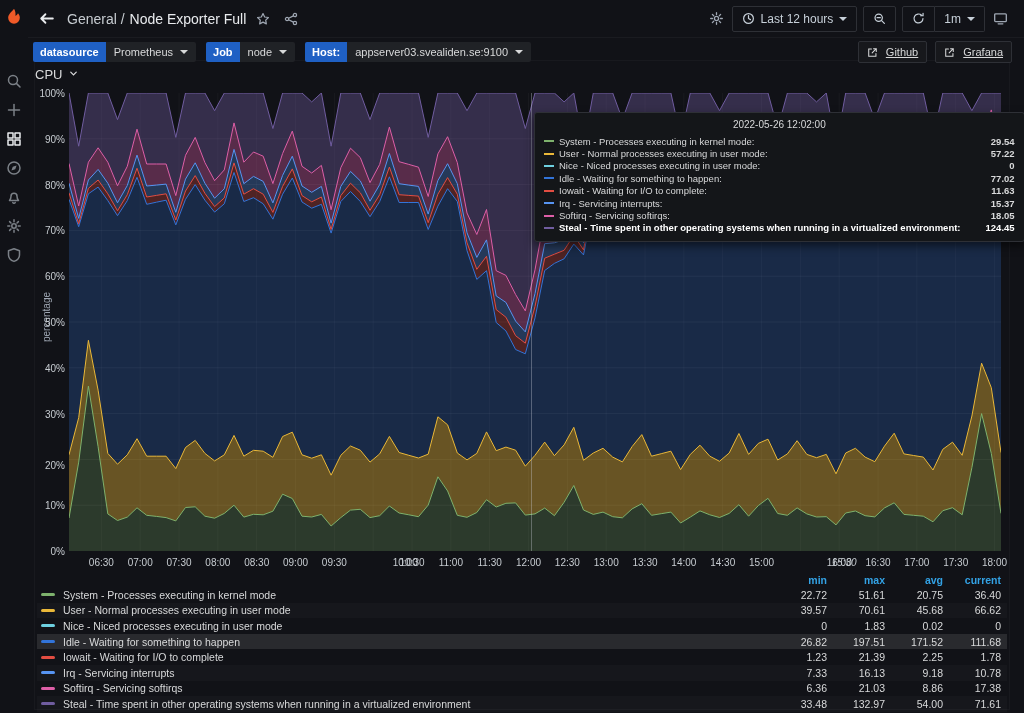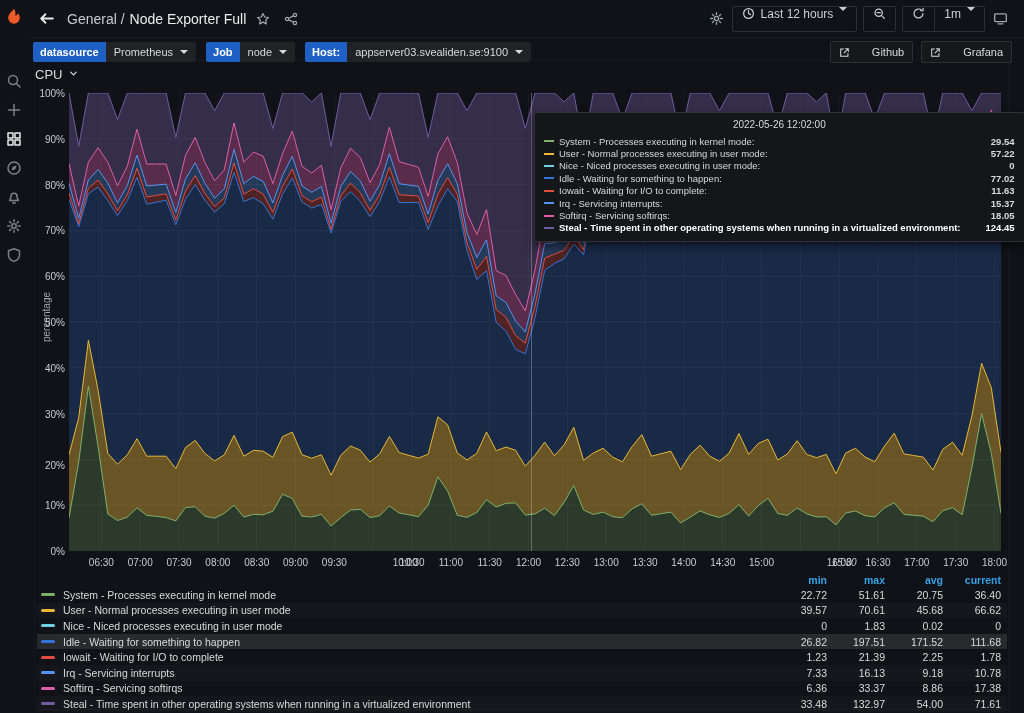--- a/index.html
+++ b/index.html
@@ -20,39 +20,39 @@
   
   .navbar { position:absolute; left:28px; right:0; top:0; height:38px; display:flex; align-items:center;
             padding:0 10px 0 4px; gap:2px; background:#111217; border-bottom:1px solid rgba(255,255,255,0.04); z-index:5;}
   .icon-btn { background:none; border:none; color:#9fa7b3; height:26px; padding:0 6px; cursor:pointer;
               display:flex; align-items:center; justify-content:center; border-radius:2px; }
   .icon-btn.bright { color:#e9ebee; }
   .breadcrumb { display:flex; align-items:center; gap:5px; font-size:14px; margin:0 2px 0 4px; cursor:pointer; }
   .crumb-section { color:#c7ccd1; }
   .crumb-title { color:#e9ebee; }
   .spacer { flex:1; }
-  .tool-btn { display:flex; gap:6px; height:26px; padding:0 9px; font-size:12px;
+  .tool-btn { display:flex; align-items:center; gap:6px; height:26px; padding:0 9px; font-size:12px;
               background:transparent; border:1px solid #2e3036; border-radius:2px; color:#c7d0d9; cursor:pointer; }
   .tool-group { display:flex; margin-left:4px; }
   .tool-group .tool-btn:first-child { border-radius:2px 0 0 2px; }
   .tool-group .tool-btn:last-child { border-radius:0 2px 2px 0; border-left:none; }
   .caret { width:0; height:0; border-left:4px solid transparent; border-right:4px solid transparent;
            border-top:4px solid currentColor; display:inline-block; }
 
   
   .submenu { position:absolute; left:33px; right:12px; top:41px; height:22px; display:flex; align-items:center;
              gap:10px; z-index:4; }
   .vars { display:flex; align-items:center; gap:10px; }
   .var-group { display:flex; align-items:stretch; height:20px; font-size:11px; }
   .var-label { color:#ffffff; padding:0 7px; display:flex; align-items:center; border-radius:2px 0 0 2px; font-weight:700; }
   .var-value { background:#202226; color:#d8d9da; padding:4px 8px; display:flex; align-items:center; gap:7px;
                border-radius:0 2px 2px 0; cursor:pointer; }
   .submenu-links { margin-left:auto; display:flex; gap:8px; }
-  .link-btn { display:flex; align-items:center; gap:22px; height:22px; padding:0 8px; font-size:11px;
-              background:#17181c; border:1px solid #2e3036; border-radius:2px; color:#d8d9da; cursor:pointer; }
+  .link-btn { display:flex; align-items:center; gap:8px; height:22px; padding:0 8px; font-size:11px;
+              background:#17181c; border:1px solid #2e3036; border-radius:2px; color:#d8d9da; cursor:pointer;text-decoration:underline; }
 
   
   .panel { position:absolute; left:34px; top:60px; width:976px; height:650px;
            border:1px solid rgba(255,255,255,0.03); background:#111217; }
   .panel-header { position:absolute; left:0; right:0; top:0; height:26px; display:flex; align-items:center;
                   justify-content:flex-start; gap:6px; font-size:13px; color:#d8d9da; cursor:pointer; z-index:3; }
   .ylabel { position:absolute; left:-38px; top:250px; width:100px; height:12px; line-height:12px;
             text-align:center; font-size:10px; color:#9fa7b3; transform:rotate(-90deg); }
   .ytick { position:absolute; left:0; width:30px; text-align:right; font-size:10px; color:#c7ccd1; }
   .xtick { position:absolute; top:496px; transform:translateX(-50%); font-size:10px; color:#c7ccd1; white-space:nowrap; }
@@ -442,21 +442,21 @@
             <span class="l-label">Irq - Servicing interrupts</span>
             <span class="l-num">7.33</span>
             <span class="l-num">16.13</span>
             <span class="l-num">9.18</span>
             <span class="l-num">10.78</span>
           </div>
           <div class="legend-row">
             <span class="marker" style="background: rgb(222, 95, 168);"></span>
             <span class="l-label">Softirq - Servicing softirqs</span>
             <span class="l-num">6.36</span>
-            <span class="l-num">33.37</span>
+            <span class="l-num">21.03</span>
             <span class="l-num">8.86</span>
             <span class="l-num">17.38</span>
           </div>
           <div class="legend-row">
             <span class="marker" style="background: rgb(112, 93, 160);"></span>
             <span class="l-label">Steal - Time spent in other operating systems when running in a virtualized environment</span>
             <span class="l-num">33.48</span>
             <span class="l-num">132.97</span>
             <span class="l-num">54.00</span>
             <span class="l-num">71.61</span>

